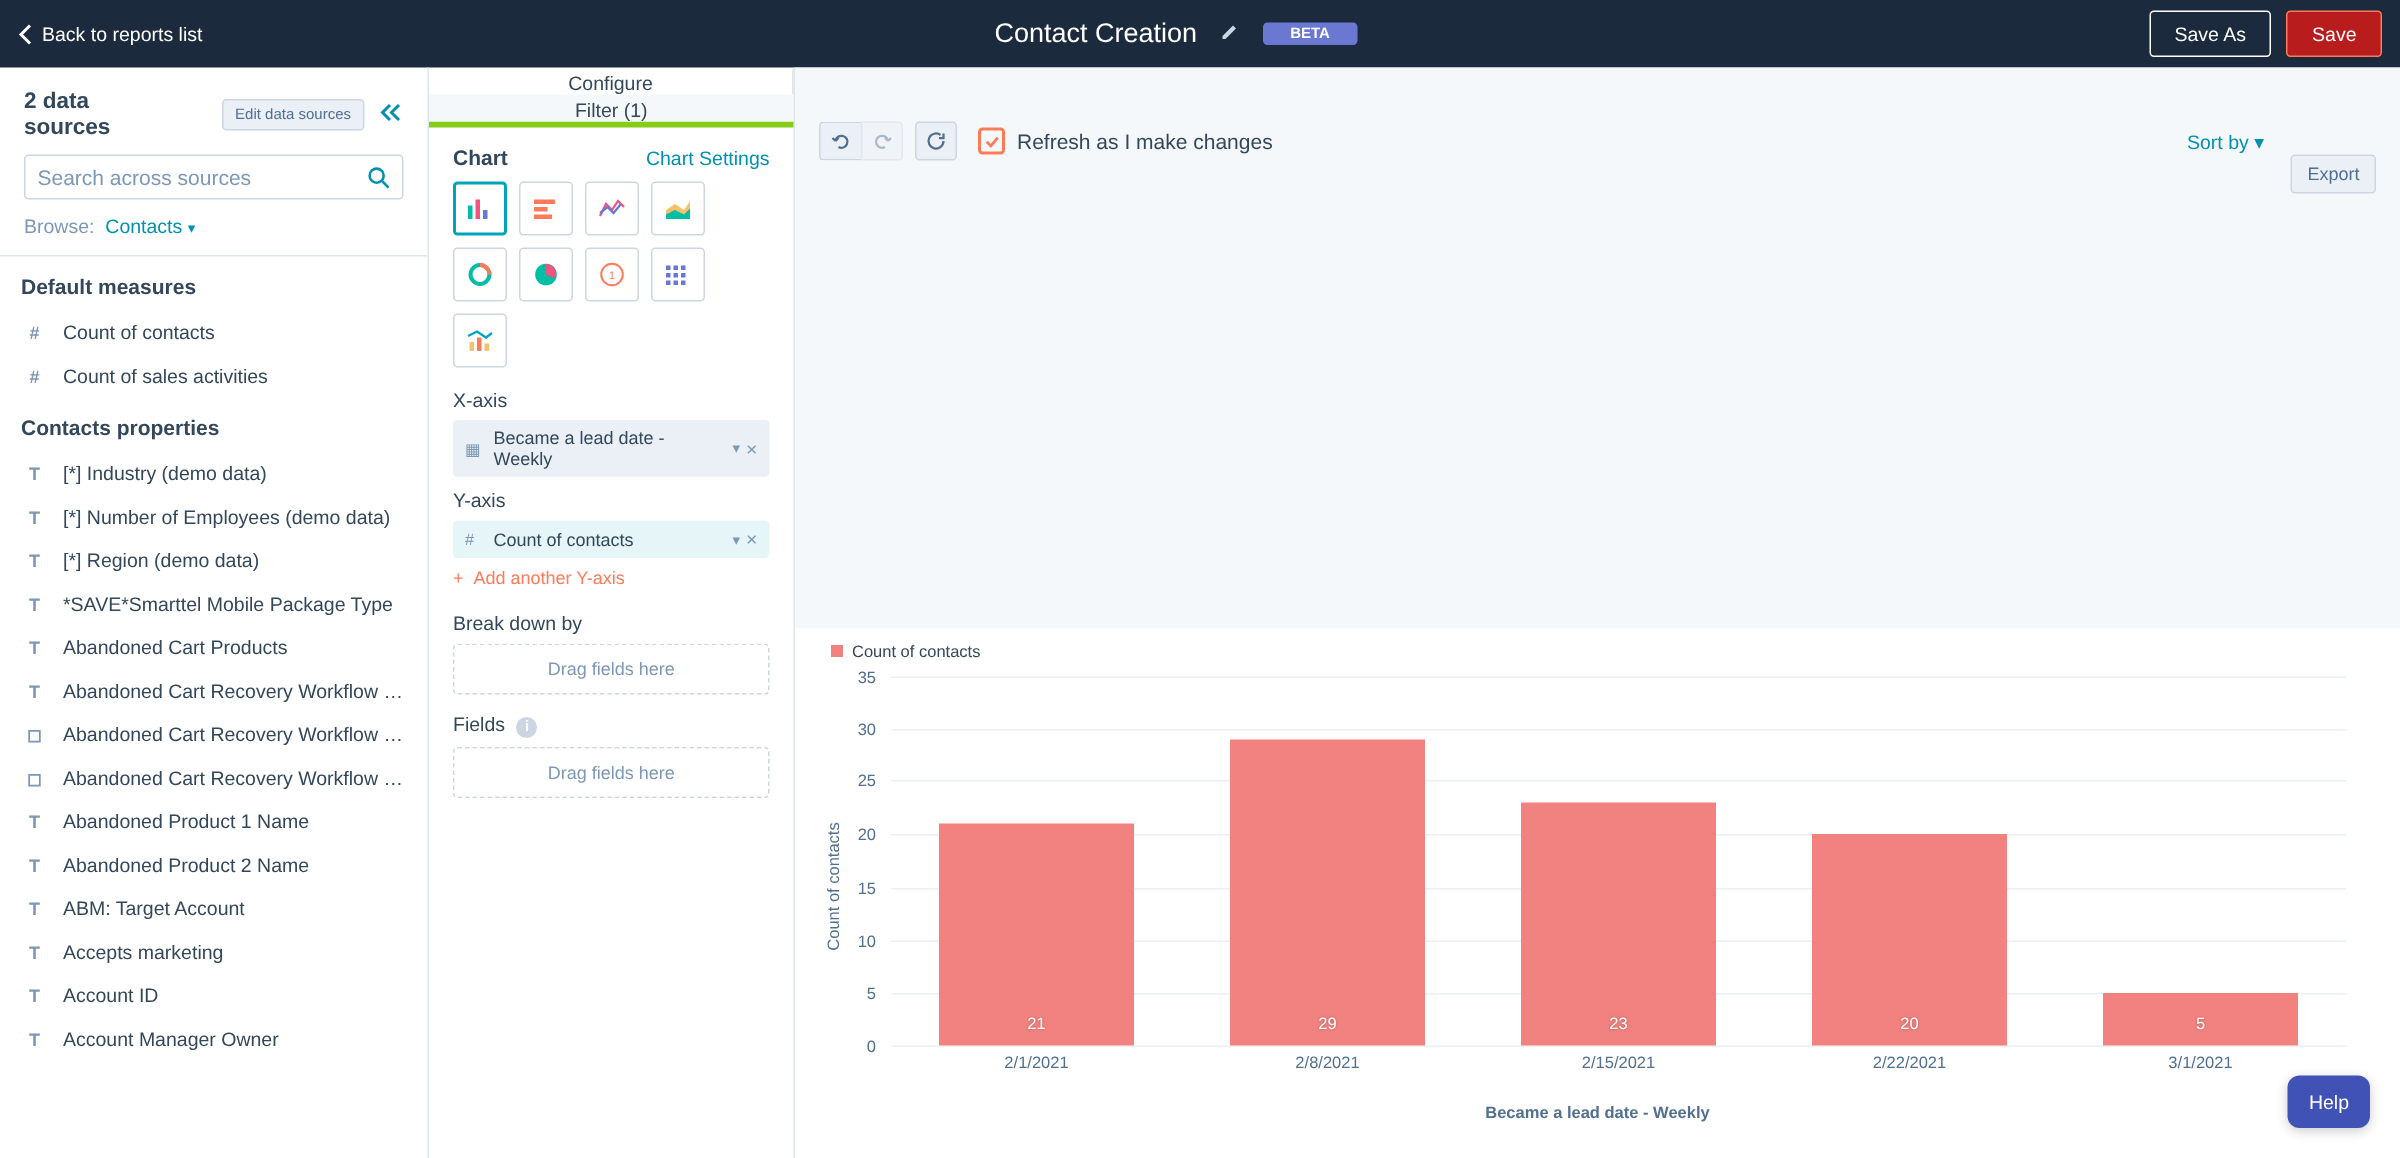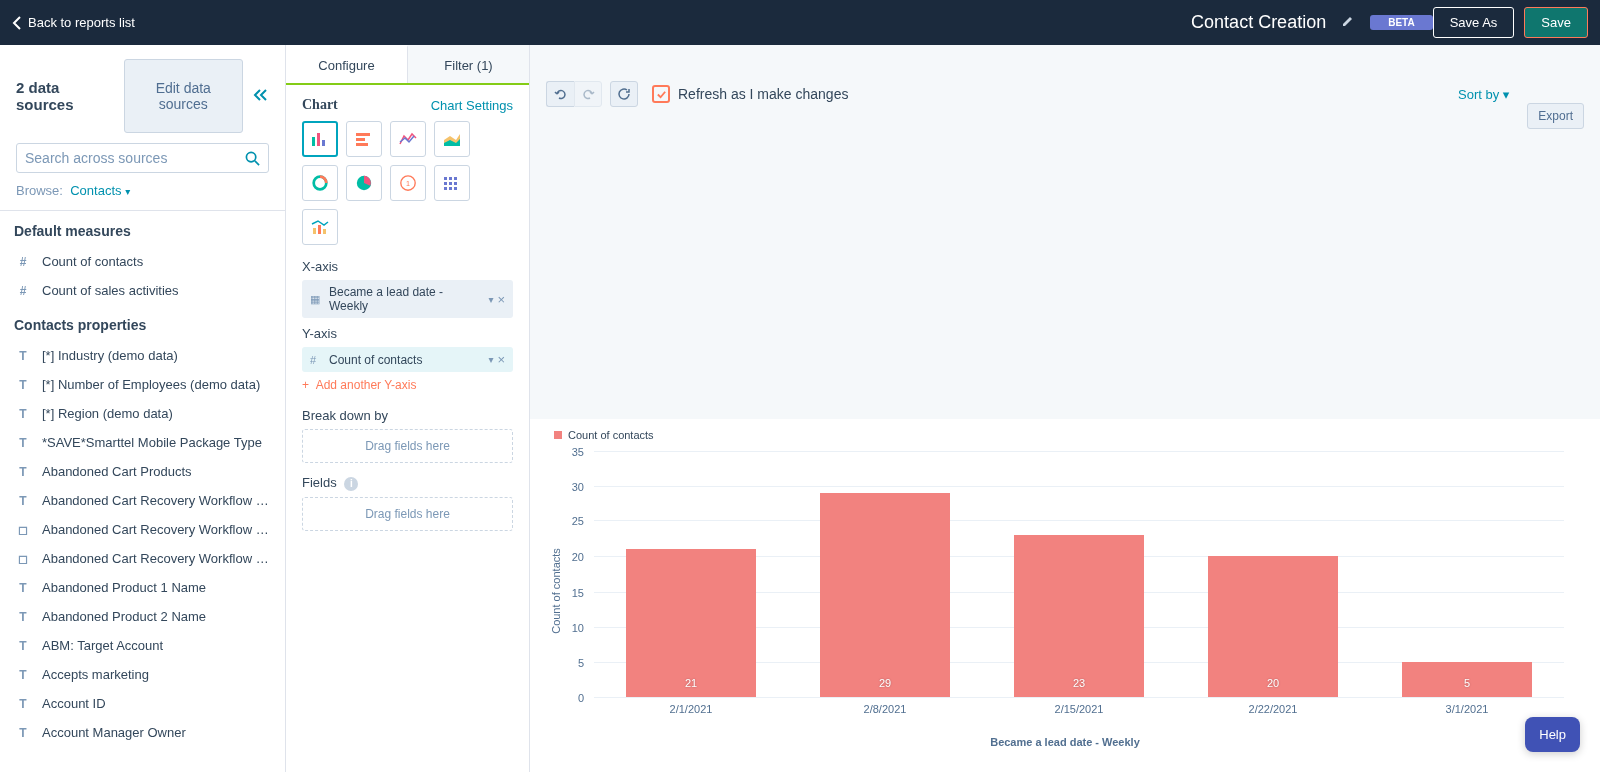--- a/index.html
+++ b/index.html
@@ -1,54 +1,54 @@
 <!DOCTYPE html>
 <html><head>
 <meta charset="utf-8">
 <style>
 * { box-sizing: border-box; margin: 0; padding: 0; }
 body { font-family: -apple-system, "Helvetica Neue", Arial, sans-serif; font-size: 13px; color: #33475b; background: #fff; width: 1600px; }
 .topbar { background: #1b2a3d; height: 45px; display: flex; align-items: center; padding: 0 12px; }
 .back { color: #fff; font-size: 13px; display: flex; align-items: center; cursor: pointer; }
 .back svg { width: 10px; height: 14px; margin-right: 6px; }
-.title-wrap { flex: 1; display: flex; justify-content: flex-end; align-items: center; gap: 15px; }
+.title-wrap { flex: 1; display: flex; justify-content: center; align-items: center; gap: 15px; }
 .title { color: #fff; font-size: 18px; }
 .pencil svg { width: 14px; height: 14px; fill: #cbd6e2; }
 .beta { background: #6a78d1; color: #fff; font-size: 10px; font-weight: 600; padding: 2px 18px; border-radius: 3px; }
 .btn { padding: 7px 16px; border-radius: 3px; font-size: 13px; cursor: pointer; }
 .btn-outline { border: 1px solid #fff; color: #fff; background: transparent; margin-right: 10px; }
-.btn-primary { background: #0f766e; color: #fff; border: 1px solid #ff7a59; }
+.btn-primary { background: #b91c1c; color: #fff; border: 1px solid #ff7a59; }
 .main { display: flex; height: 727px; }
 .left { width: 286px; border-right: 1px solid #dfe3eb; display: flex; flex-direction: column; overflow: hidden; }
 .left-head { padding: 14px 16px 10px; display: flex; align-items: center; gap: 10px; }
 .ds-title { font-weight: 600; font-size: 15px; flex: 1; }
-.pill-btn { background: #eaf0f6; border: 1px solid #cbd6e2; color: #506e91; font-size: 14px; padding: 20px 8px; border-radius: 3px; cursor: pointer; margin-left: 40px; }
+.pill-btn { background: #eaf0f6; border: 1px solid #cbd6e2; color: #506e91; font-size: 10px; padding: 4px 8px; border-radius: 3px; cursor: pointer; margin-left: 40px; }
 .collapse svg { width: 16px; height: 14px; stroke: #0091ae; }
 .search { margin: 0 16px 10px; border: 1px solid #cbd6e2; border-radius: 3px; display: flex; align-items: flex-end; padding: 6px 8px; }
 .search input { flex: 1; border: none; outline: none; font-size: 14px; color: #33475b; }
 .search input::placeholder { color: #7c98b6; }
 .search svg { width: 15px; height: 15px; stroke: #0091ae; }
 .browse { padding: 0 16px 12px; font-size: 13px; color: #7c98b6; }
 .browse a { color: #0091ae; font-weight: 500; cursor: pointer; }
 .browse .caret { font-size: 10px; }
 .divider { height: 1px; background: #dfe3eb; margin: 0; }
 .section-h { font-weight: 600; font-size: 14px; padding: 12px 14px 8px; color: #33475b; }
 .list { overflow-y: auto; flex: 1; }
 .prop-row { display: flex; align-items: center; padding: 7px 14px; font-size: 13px; color: #33475b; cursor: grab; white-space: nowrap; overflow: hidden; text-overflow: ellipsis; }
 .prop-row .ico { width: 18px; color: #7c98b6; font-weight: 600; font-size: 12px; text-align: center; margin-right: 10px; flex-shrink: 0; }
 .prop-row .txt { overflow: hidden; text-overflow: ellipsis; }
 
 .mid { width: 244px; border-right: 1px solid #dfe3eb; display: flex; flex-direction: column; }
-.tabs { display: flex; height: 40px; border-bottom: 2px solid #84cc16; }
+.tabs { display: flex; height: 40px; border-bottom: 4px solid #84cc16; flex-direction: column; }
 .tab { flex: 1; display: flex; align-items: center; justify-content: center; font-size: 13px; cursor: pointer; border-right: 1px solid #dfe3eb; border-top: 2px solid transparent; color: #33475b; }
 .tab:last-child { border-right: none; }
 .tab.inactive { background: #f5f8fa; }
 .cfg-body { padding: 12px 16px; overflow-y: auto; }
 .cfg-row { display: flex; justify-content: space-between; align-items: center; margin-bottom: 8px; }
-.cfg-h { font-weight: 600; font-size: 14px; font-family: Liberation Serif, serif; }
+.cfg-h { font-weight: 600; font-size: 14px; }
 .link { color: #0091ae; font-size: 13px; cursor: pointer; }
 .chart-types { display: flex; flex-wrap: wrap; gap: 8px; margin-bottom: 14px; }
 .ct { width: 36px; height: 36px; border: 1px solid #cbd6e2; border-radius: 3px; display: flex; align-items: center; justify-content: center; cursor: pointer; background: #fff; }
 .ct.sel { border: 2px solid #00a4bd; }
 .ct svg { width: 20px; height: 18px; }
 .axis-lbl { font-size: 13px; font-weight: 500; margin: 8px 0 6px; }
 .chip { background: #eaf0f6; border-radius: 3px; display: flex; align-items: center; padding: 5px 8px; font-size: 12px; color: #33475b; margin-bottom: 6px; }
 .chip.y { background: #e5f5f8; }
 .chip .cico { width: 14px; color: #7c98b6; font-size: 11px; margin-right: 5px; }
 .chip .ctxt { flex: 1; }

